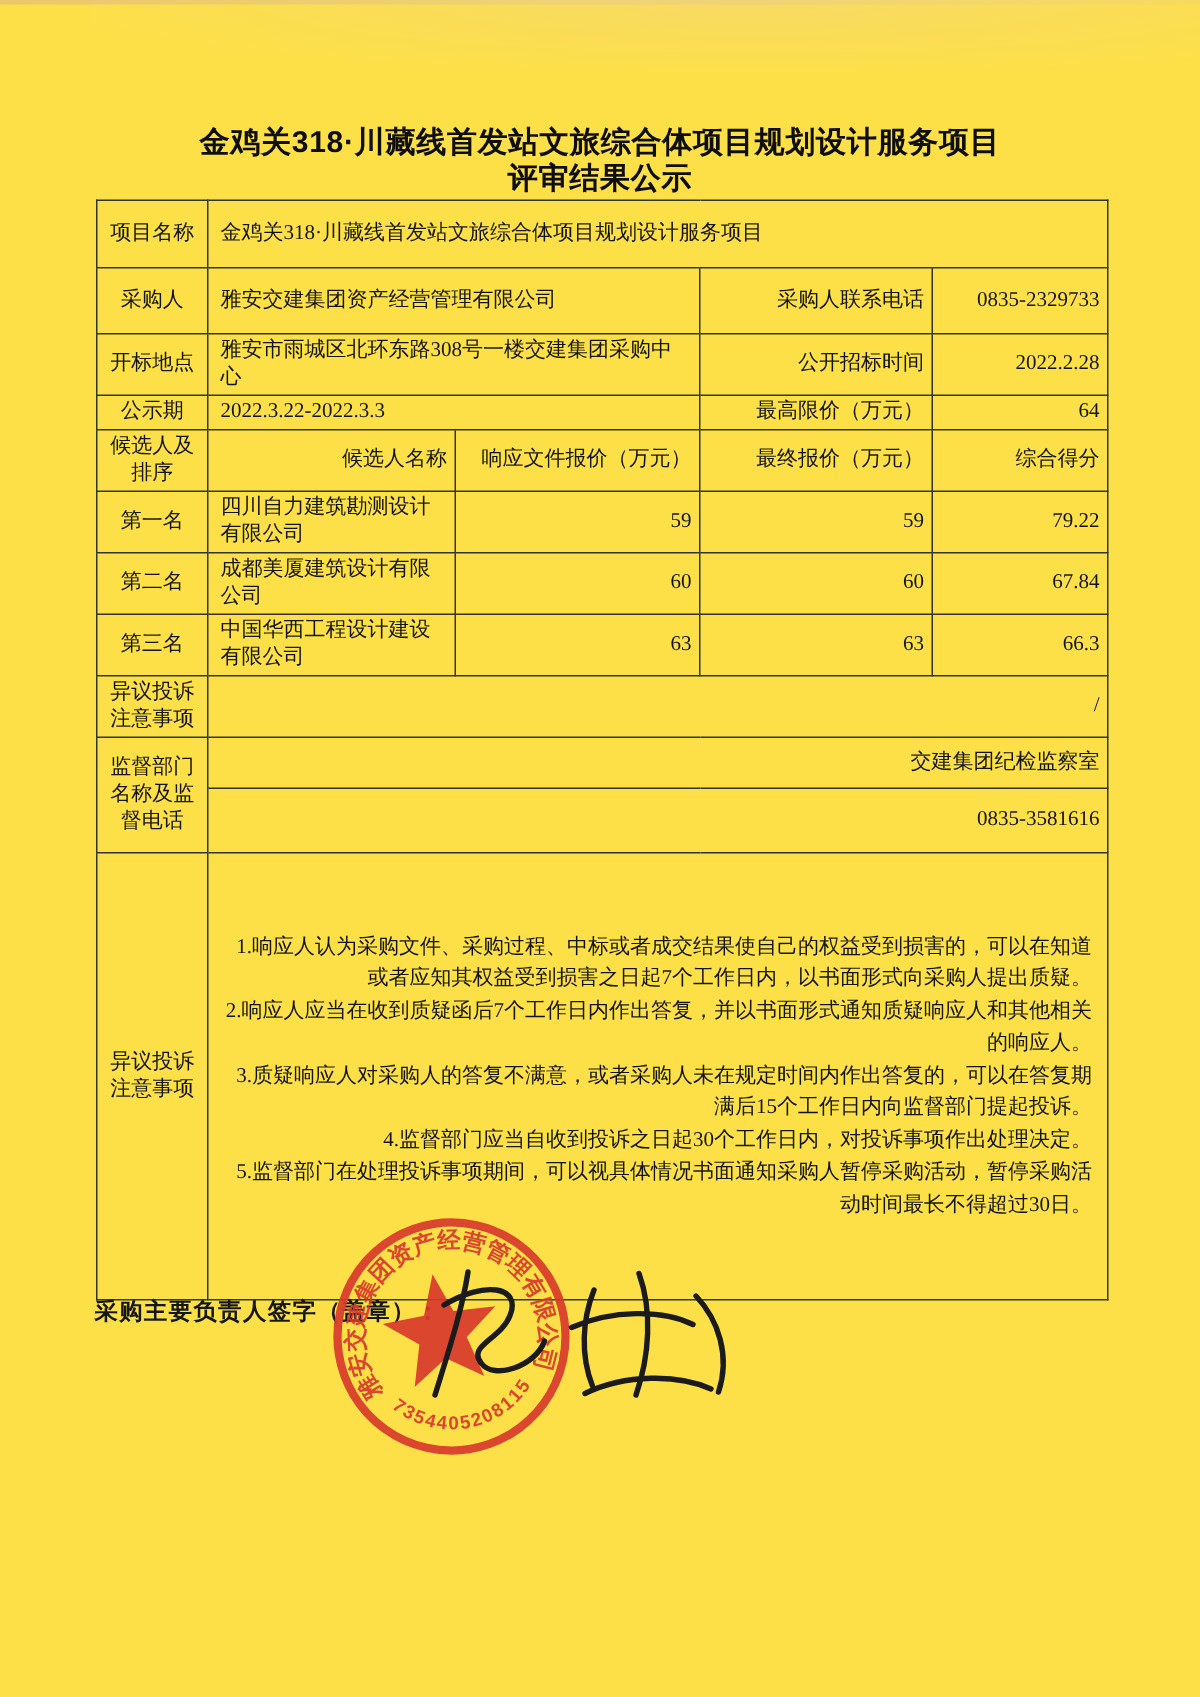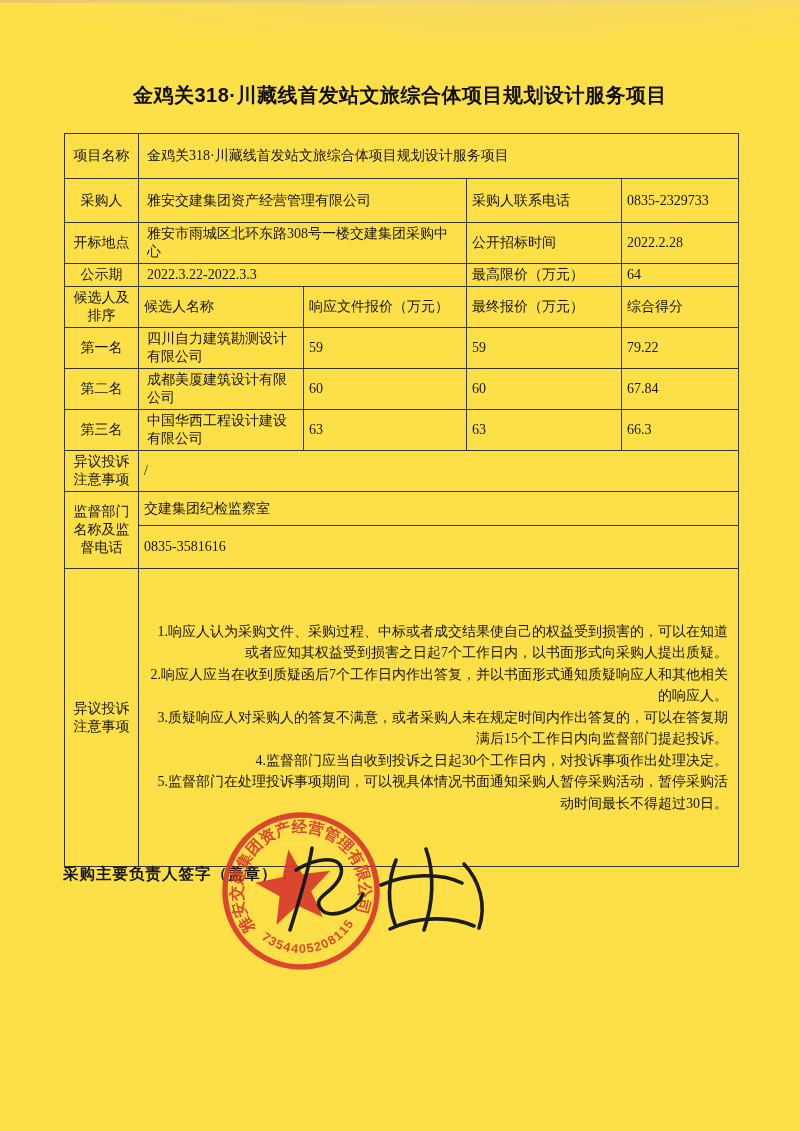--- a/index.html
+++ b/index.html
@@ -19,21 +19,21 @@
     font-size:20px; line-height:24px; color:#0e0e0e; letter-spacing:.5px;
   }
   table.main {
     position:absolute; left:64px; top:133px; width:674px;
     border-collapse:collapse; table-layout:fixed; font-size:14px;
   }
   table.main td {
     border:1.5px solid #343434; vertical-align:middle;
     padding:2px 5px; line-height:18px; word-break:break-all;
   }
-  .c { text-align:left; }
+  .c { text-align:right; }
   .l { text-align:left; padding-left:8px !important; }
   .lbl { text-align:center; }
   .lbl-wrap { text-align:center; padding-left:5px !important; }
   .obj p { margin:0; line-height:21.5px; text-align:right; }
   .obj { padding:8px 10px 8px 9px !important; }
   .sign-line {
     position:absolute; left:63px; top:864px; font-size:15.5px;
     font-weight:bold; color:#161616; letter-spacing:1px;
   }
   .seal-svg { position:absolute; left:206px; top:796px; opacity:.92; }
@@ -41,20 +41,21 @@
 </style>
 </head>
 <body>
 
 <div class="page">
   <div class="scan-topline"></div>
   <div class="scan-tint"></div>
 
   <div class="title">
     <div>金鸡关318·川藏线首发站文旅综合体项目规划设计服务项目</div>
+    <div>评审结果公示</div>
   </div>
 
   <table class="main">
     <colgroup>
       <col style="width:74px">
         <col style="width:165px">
         <col style="width:163px">
         <col style="width:155px">
         <col style="width:117px">
     </colgroup>

